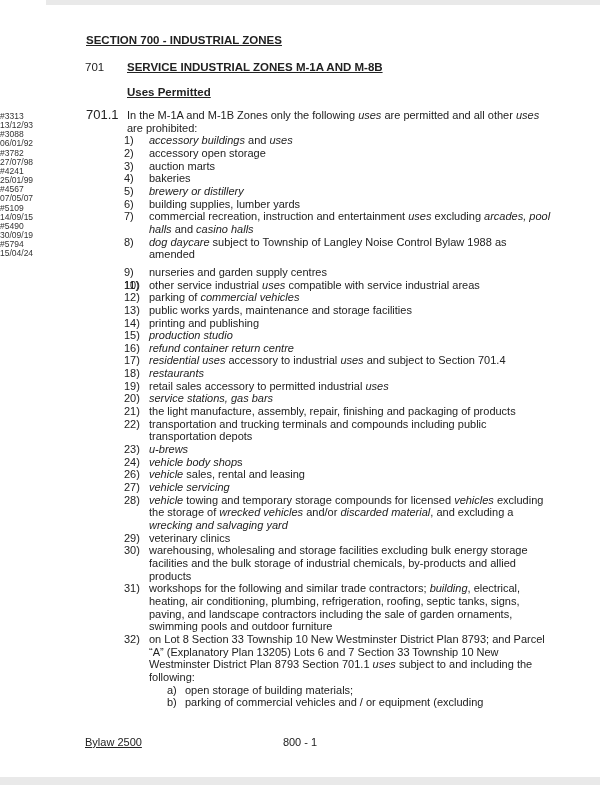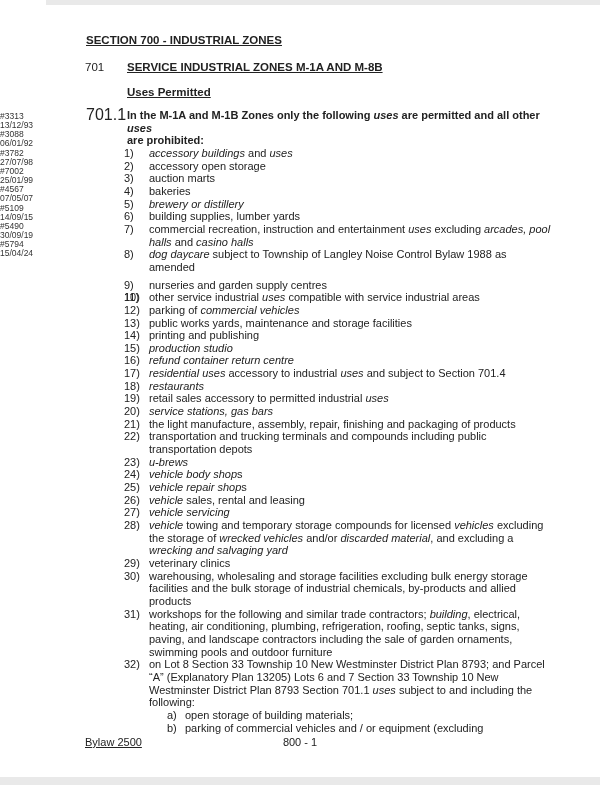--- a/index.html
+++ b/index.html
@@ -17,27 +17,27 @@
   .bold-ul{font-weight:bold;text-decoration:underline;}
   #section-header{position:absolute;left:86px;top:34px;font-size:11.5px;}
   #clause-number{position:absolute;left:85px;top:61px;font-size:11.5px;}
   #clause-title{position:absolute;left:127px;top:61px;font-size:11.5px;}
   #uses-permitted{position:absolute;left:127px;top:86px;font-size:11.5px;}
 
   #margin-notes{
     position:absolute;left:0;top:112px;width:80px;
     text-align:left;font-size:8.5px;line-height:9.15px;color:#333;
   }
-  #subclause-number{position:absolute;left:86px;top:109px;font-size:16px;line-height:12.65px;text-align:center;}
+  #subclause-number{position:absolute;left:86px;top:109px;font-size:13px;line-height:12.65px;text-align:center;}
 
   #content{
     position:absolute;left:124px;top:109px;width:442px;
     font-size:11px;line-height:12.65px;
   }
-  .intro{padding-left:3px;white-space:pre-wrap;font-weight:bold;}
+  .intro{padding-left:3px;white-space:pre-wrap;}
   .li{position:relative;padding-left:25px;white-space:pre-wrap;}
   .li .num{position:absolute;left:0;top:0;width:23px;white-space:nowrap;}
   .li.sub{padding-left:61px;}
   .li.sub .num{left:43px;width:18px;}
   .li.gap{margin-top:5px;}
 
   #footer-left{position:absolute;left:85px;top:736px;font-size:11px;text-decoration:underline;}
   #footer-center{position:absolute;left:0;right:0;top:736px;text-align:center;font-size:11px;}
 </style>
 </head>
@@ -52,21 +52,21 @@
 <div id="clause-title" class="bold-ul">SERVICE INDUSTRIAL ZONES M-1A AND M-8B</div>
 <div id="uses-permitted" class="bold-ul">Uses Permitted</div>
 
 <div id="margin-notes">
     <div>#3313</div>
     <div>13/12/93</div>
     <div>#3088</div>
     <div>06/01/92</div>
     <div>#3782</div>
     <div>27/07/98</div>
-    <div>#7002</div>
+    <div>#4241</div>
     <div>25/01/99</div>
     <div>#4567</div>
     <div>07/05/07</div>
     <div>#5109</div>
     <div>14/09/15</div>
     <div>#5490</div>
     <div>30/09/19</div>
     <div>#5794</div>
     <div>15/04/24</div>
   </div>
@@ -97,21 +97,20 @@
       <div class="li"><span class="num">16)</span><span class="txt"><i>refund container return centre</i></span></div>
       <div class="li"><span class="num">17)</span><span class="txt"><i>residential uses</i> accessory to industrial <i>uses</i> and subject to Section 701.4</span></div>
       <div class="li"><span class="num">18)</span><span class="txt"><i>restaurants</i></span></div>
       <div class="li"><span class="num">19)</span><span class="txt">retail sales accessory to permitted industrial <i>uses</i></span></div>
       <div class="li"><span class="num">20)</span><span class="txt"><i>service stations, gas bars</i></span></div>
       <div class="li"><span class="num">21)</span><span class="txt">the light manufacture, assembly, repair, finishing and packaging of products</span></div>
       <div class="li"><span class="num">22)</span><span class="txt">transportation and trucking terminals and compounds including public
 transportation depots</span></div>
       <div class="li"><span class="num">23)</span><span class="txt"><i>u-brews</i></span></div>
       <div class="li"><span class="num">24)</span><span class="txt"><i>vehicle body shop</i>s</span></div>
-      <div class="li"><span class="num">25)</span><span class="txt"><i>vehicle repair shop</i>s</span></div>
       <div class="li"><span class="num">26)</span><span class="txt"><i>vehicle</i> sales, rental and leasing</span></div>
       <div class="li"><span class="num">27)</span><span class="txt"><i>vehicle servicing</i></span></div>
       <div class="li"><span class="num">28)</span><span class="txt"><i>vehicle</i> towing and temporary storage compounds for licensed <i>vehicles</i> excluding
 the storage of <i>wrecked vehicles</i> and/or <i>discarded material</i>, and excluding a
 <i>wrecking and salvaging yard</i></span></div>
       <div class="li"><span class="num">29)</span><span class="txt">veterinary clinics</span></div>
       <div class="li"><span class="num">30)</span><span class="txt">warehousing, wholesaling and storage facilities excluding bulk energy storage
 facilities and the bulk storage of industrial chemicals, by-products and allied
 products</span></div>
       <div class="li"><span class="num">31)</span><span class="txt">workshops for the following and similar trade contractors; <i>building</i>, electrical,

